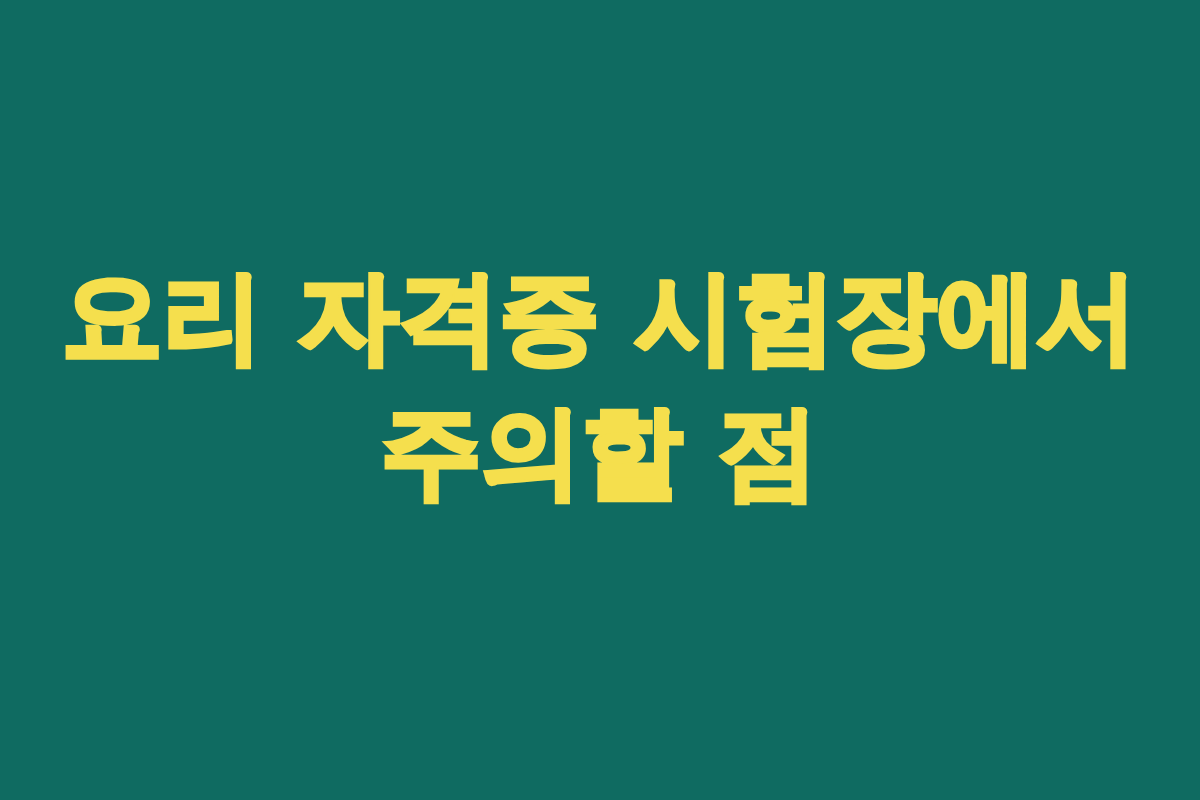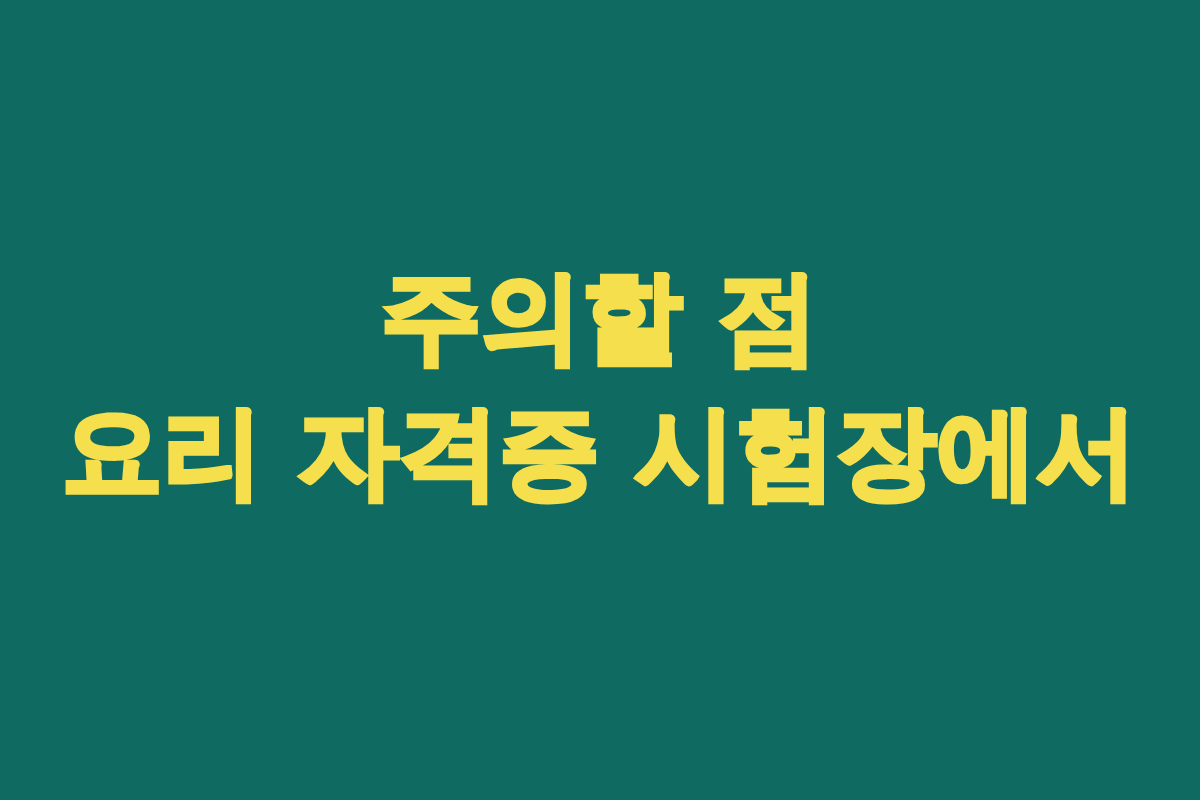--- a/index.html
+++ b/index.html
@@ -59,19 +59,19 @@
     font-size: 100px;
   }
 </style>
 </head>
 <body>
 
 <div class="poster">
 
   <div class="title-block">
 
+    <span class="title-line title-line--primary">요리 자격증 시험장에서</span>
+
     <span class="title-line title-line--secondary">주의할 점</span>
-
-    <span class="title-line title-line--primary">요리 자격증 시험장에서</span>
 
   </div>
 
 </div>
 
 </body></html>

